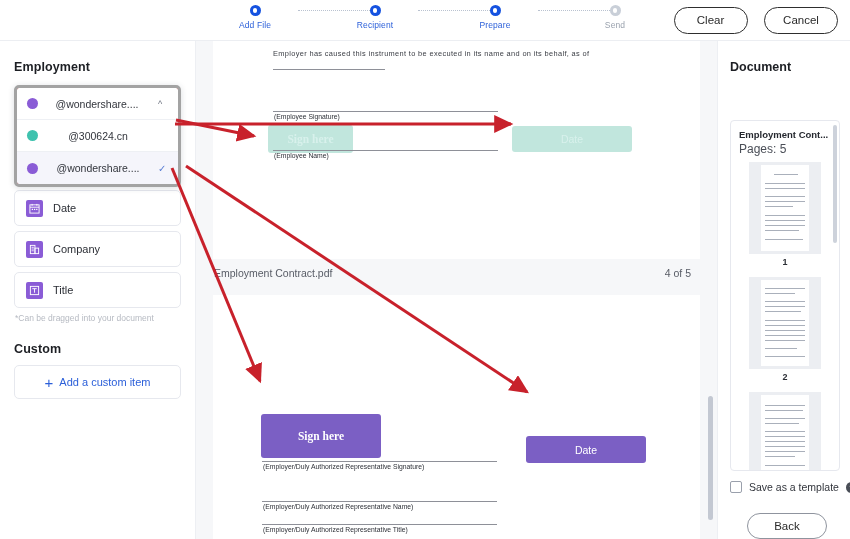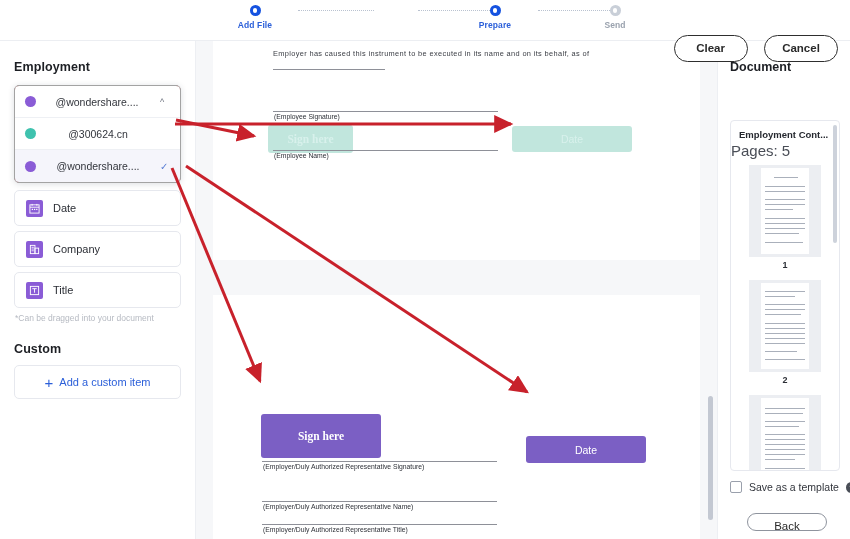--- a/index.html
+++ b/index.html
@@ -9,21 +9,20 @@
     background: #ffffff;
     overflow: hidden;
   }
   #app { position: relative; width: 850px; height: 539px; background: #fff; }
 
   
   .topbar {
     position: absolute; left: 0; top: 0; width: 850px; height: 41px;
     background: #ffffff; border-bottom: 1px solid #eceef2;
     z-index: 30;
-    font-weight: bold;
   }
   .stepper {
     position: absolute; left: 238px; top: 5px; width: 395px; height: 34px;
   }
   .step {
     position: absolute; top: 0; width: 90px; text-align: center;
   }
   .step .dot {
     width: 11px; height: 11px; border-radius: 50%;
     background: #1552e0; margin: 0 auto 4px auto;
@@ -35,21 +34,21 @@
   }
   .step.inactive .dot { background: #c9cfd8; }
   .step .slabel {
     font-size: 8.5px; color: #2b5fd9; letter-spacing: .1px;
   }
   .step.inactive .slabel { color: #9aa2ae; }
   .step-line {
     position: absolute; top: 5px; height: 1px;
     border-top: 1px dotted #b9c2d0;
   }
-  .topbtns { position: absolute; right: 12px; top: 7px; margin-top: 28px; }
+  .topbtns { position: absolute; right: 12px; top: 7px; }
   .pillbtn {
     display: inline-block; width: 74px; height: 27px; line-height: 25px;
     border: 1px solid #2e2e2e; border-radius: 14px;
     font-size: 11.5px; color: #2a2a2a; text-align: center;
     background: #fff; margin-left: 12px; cursor: pointer;
     font-family: "Liberation Sans", sans-serif;
   }
 
   
   .leftpanel {
@@ -85,21 +84,21 @@
     color: #2b5fd9; font-size: 15px; line-height: 1; font-weight: 300;
   }
   .custom-card .ctext { font-size: 11px; color: #2b5fd9; text-align: center; }
 
   
   .rcp-wrap {
     position: absolute; left: 14px; top: 85px; width: 167px;
     z-index: 20;
     box-shadow: 0 1px 6px rgba(40,48,70,.16);
     border-radius: 5px; background: #7f1d1d;
-    border: 1px solid #a3a3a3; overflow: hidden;
+    border: 3px solid #a3a3a3; overflow: hidden;
   }
   .rcp-row {
     height: 32px; display: flex; align-items: center;
     padding: 0 10px; background: #fff; cursor: pointer;
     border-bottom: 1px solid #eef0f4;
   }
   .rcp-row:last-child { border-bottom: none; }
   .rcp-row.sel { background: #f5f5fb; }
   .rcp-dot {
     width: 11px; height: 11px; border-radius: 50%; flex: 0 0 11px;
@@ -175,21 +174,21 @@
   }
   .thumbbox {
     position: absolute; left: 12px; top: 79px; width: 110px; height: 351px;
     border: 1px solid #e6e8ee; border-radius: 4px;
     background: #fff; overflow: hidden;
   }
   .doc-name {
     font-size: 9.5px; font-weight: bold; color: #25282f;
     margin: 8px 0 2px 8px; white-space: nowrap;
   }
-  .doc-pages { font-size: 15px; color: #4a4e57; margin: 0 0 6px 0; }
+  .doc-pages { font-size: 12px; color: #4a4e57; margin: 0 0 6px 8px; }
   .thumb {
     width: 72px; height: 92px; margin: 0 auto 3px auto;
     background: #eceef2; position: relative;
   }
   .thumb .sheet {
     position: absolute; left: 12px; top: 3px; width: 48px; height: 86px;
     background: #fff;
   }
   .tline { position: absolute; background: #aab0bb; height: 1.4px; left: 4px; }
   .tnum { text-align: center; font-size: 9px; color: #2b2e35; font-weight: bold;
@@ -209,21 +208,21 @@
     width: 12px; height: 12px; border: 1px solid #9aa0ac; border-radius: 2px;
     background: #fff; flex: 0 0 12px; cursor: pointer;
   }
   .savelbl { font-size: 10.5px; color: #32353c; white-space: nowrap; }
   .qmark {
     width: 11px; height: 11px; border-radius: 50%; background: #4a4e57;
     color: #fff; font-size: 8px; line-height: 11px; text-align: center;
     flex: 0 0 11px; cursor: pointer;
   }
   .navbtn {
-    position: absolute; left: 29px; width: 80px; height: 18px;
+    position: absolute; left: 29px; width: 80px; height: 26px;
     border-radius: 13px; font-size: 11.5px; text-align: center;
     line-height: 24px; cursor: pointer;
     font-family: "Liberation Sans", sans-serif;
   }
   .btn-back {
     top: 472px; border: 1px solid #8f949e; background: #fff; color: #2a2a2a;
   }
 
   
   .arrows {
@@ -238,20 +237,24 @@
 
   <div class="topbar">
     <div class="stepper">
       <div class="step-line" style="left:60px; width:76px;"></div>
       <div class="step-line" style="left:180px; width:76px;"></div>
       <div class="step-line" style="left:300px; width:76px;"></div>
 
       <div class="step" style="left:-28px;">
         <div class="dot"></div>
         <div class="slabel">Add File</div>
+      </div>
+      <div class="step" style="left:92px;">
+        <div class="dot"></div>
+        <div class="slabel">Recipient</div>
       </div>
       <div class="step" style="left:212px;">
         <div class="dot"></div>
         <div class="slabel">Prepare</div>
       </div>
       <div class="step inactive" style="left:332px;">
         <div class="dot"></div>
         <div class="slabel">Send</div>
       </div>
     </div>
@@ -366,20 +369,24 @@
       <div class="caption" style="left:50px; top:168px;">(Employer/Duly  Authorized Representative Signature)</div>
 
       <div class="ruleline" style="left:49px; top:206px; width:235px;"></div>
       <div class="caption" style="left:50px; top:208px;">(Employer/Duly Authorized Representative Name)</div>
 
       <div class="ruleline" style="left:49px; top:229px; width:235px;"></div>
       <div class="caption" style="left:50px; top:231px;">(Employer/Duly Authorized Representative Title)</div>
     </div>
   </div>
 
+  <div class="pagebar">
+    <span class="fn">Employment Contract.pdf</span>
+    <span class="pg">4 of 5</span>
+  </div>
 
   <div class="vscroll">
     <div class="vthumb"></div>
   </div>
 
   <div class="rightpanel">
     <div class="rp-title">Document</div>
 
     <div class="thumbbox">
       <div class="doc-name">Employment Cont...</div>

